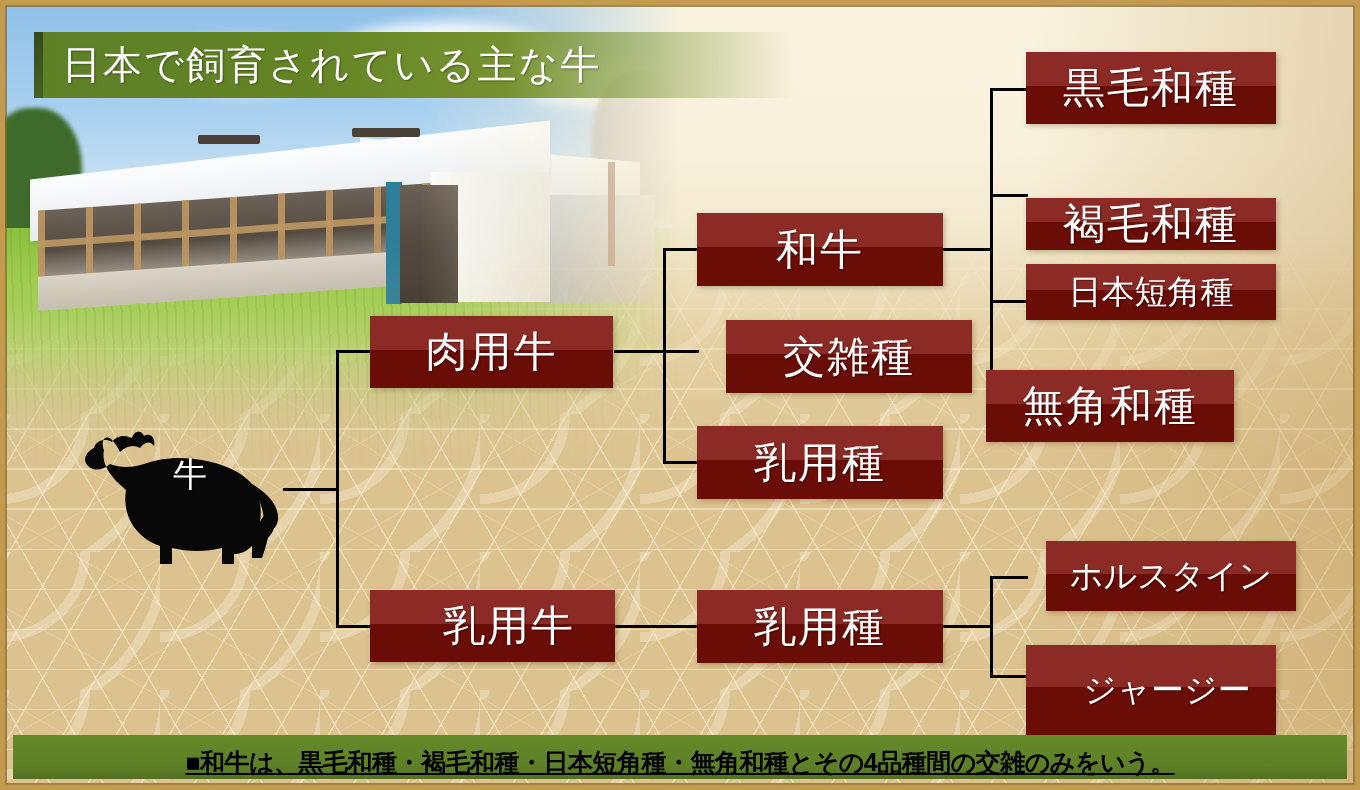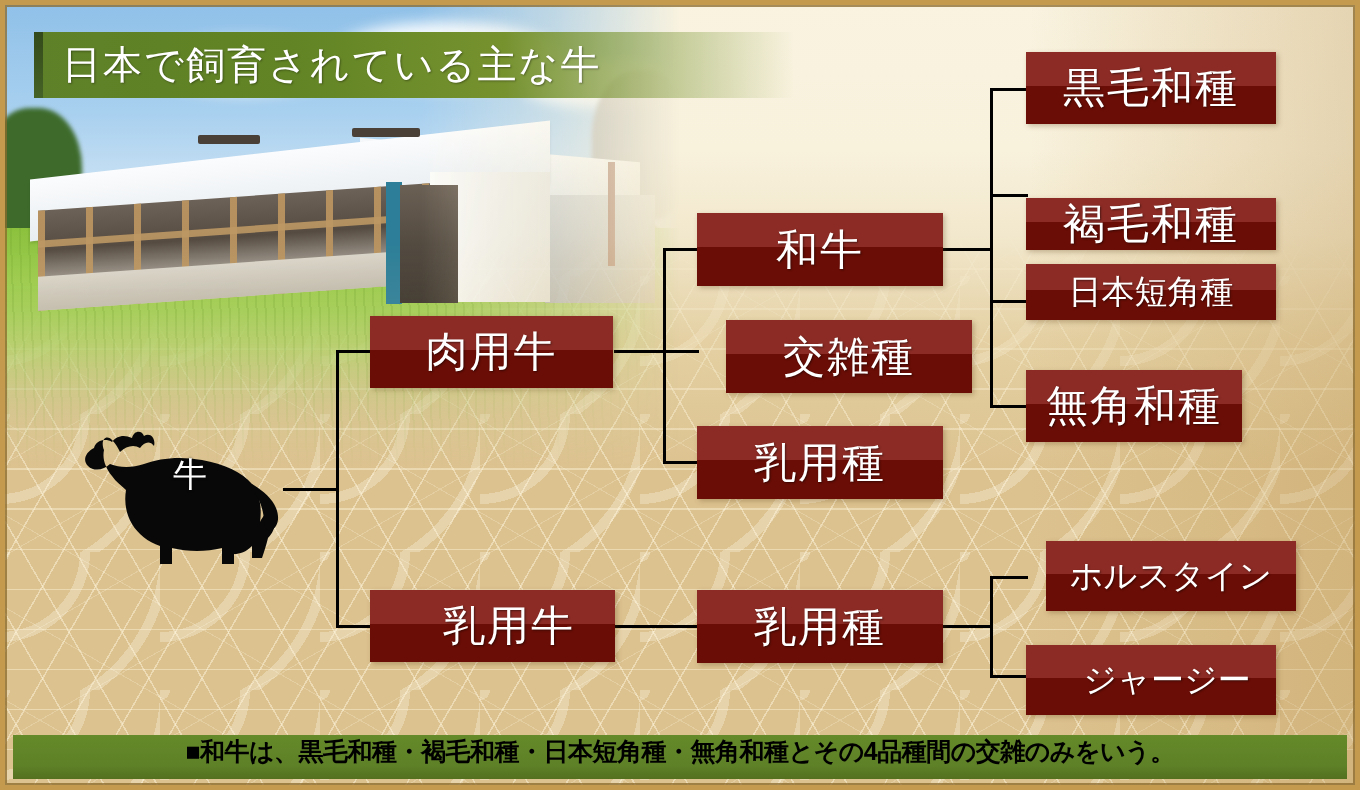--- a/index.html
+++ b/index.html
@@ -130,21 +130,21 @@
   .node span{
     color:#FFFFFF;font-size:42px;letter-spacing:2px;white-space:nowrap;
     text-shadow:1px 1px 2px rgba(0,0,0,.45);
   }
   .node.wide span{font-size:33px;letter-spacing:0px;}
 
   
   .footer{
     position:absolute;left:13px;top:735px;width:1334px;height:44px;
     background:linear-gradient(to bottom,#648A29 0%,#5E8027 70%,#53701F 100%);
-    display:flex;align-items:flex-start;justify-content:center;
+    display:flex;align-items:flex-end;justify-content:center;text-decoration:underline;
   }
   .footer span{
     color:#000000;font-size:25px;letter-spacing:-0.5px;white-space:nowrap;
     font-family:"Liberation Sans","DejaVu Sans",sans-serif;font-weight:bold;
   }
 </style>
 </head>
 <body>
 
 <div class="page">
@@ -256,27 +256,27 @@
 
   <div class="node" style="left:1026px;top:52px;width:250px;height:72px;">
     <span>黒毛和種</span>
   </div>
   <div class="node" style="left:1026px;top:158px;width:250px;height:52px;margin-top:40px;">
     <span>褐毛和種</span>
   </div>
   <div class="node wide" style="left:1026px;top:264px;width:250px;height:56px;">
     <span>日本短角種</span>
   </div>
-  <div class="node" style="left:1026px;top:370px;width:216px;height:72px;">
+  <div class="node" style="left:986px;top:370px;width:248px;height:72px;">
     <span>無角和種</span>
   </div>
   <div class="node wide" style="left:1026px;top:541px;width:250px;height:70px;margin-left:20px;">
     <span>ホルスタイン</span>
   </div>
-  <div class="node wide" style="left:1026px;top:645px;width:250px;height:70px;padding-left:32px;">
+  <div class="node wide" style="left:1026px;top:645px;width:250px;height:90px;padding-left:32px;">
     <span>ジャージー</span>
   </div>
 
   <div class="footer">
     <span>■和牛は、黒毛和種・褐毛和種・日本短角種・無角和種とその4品種間の交雑のみをいう。</span>
   </div>
 
   <div class="border-inner"></div>
   <div class="border-frame"></div>
 </div>

